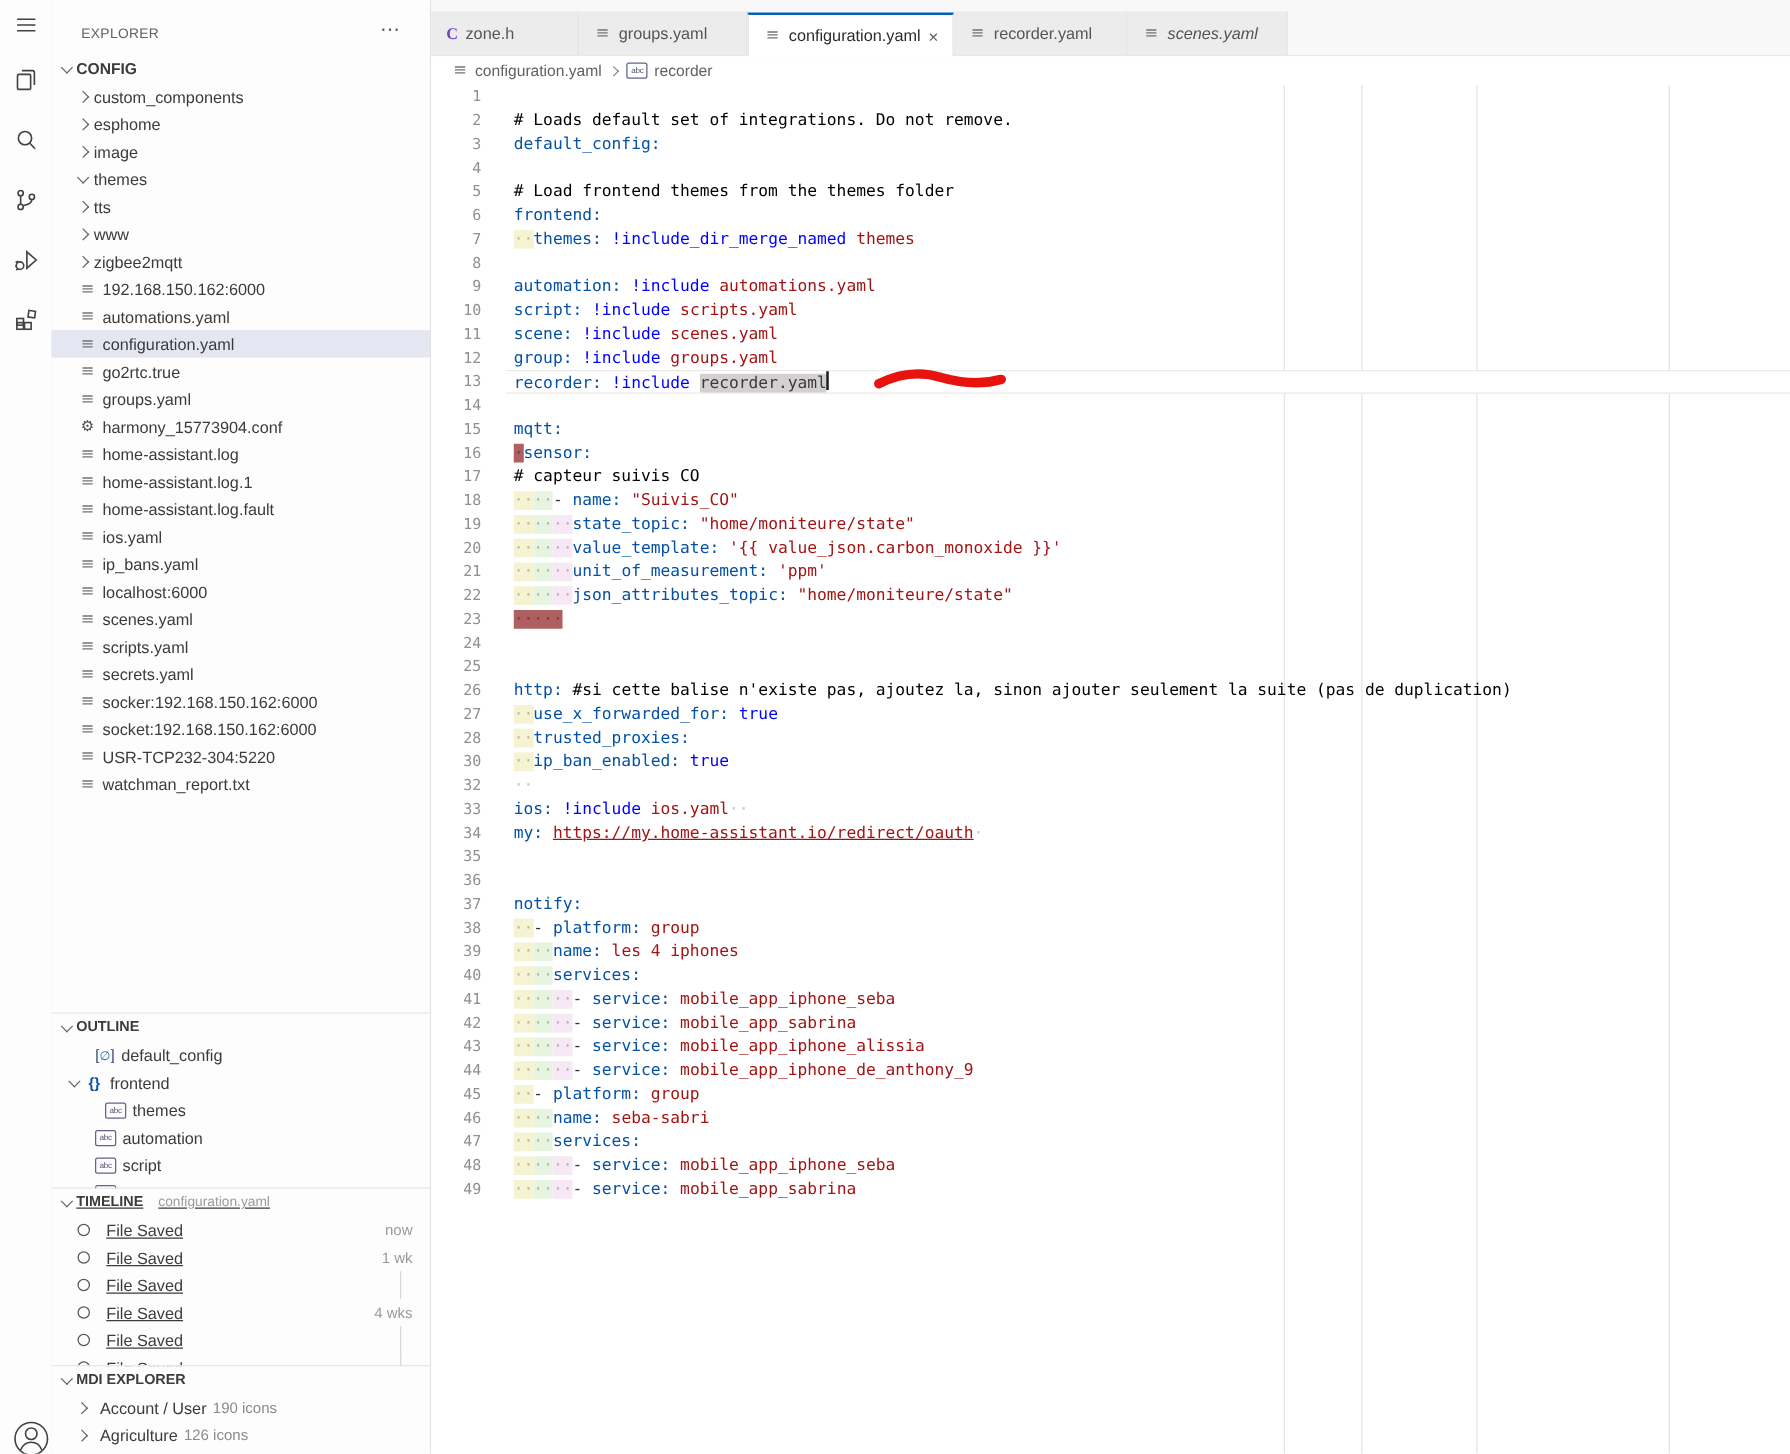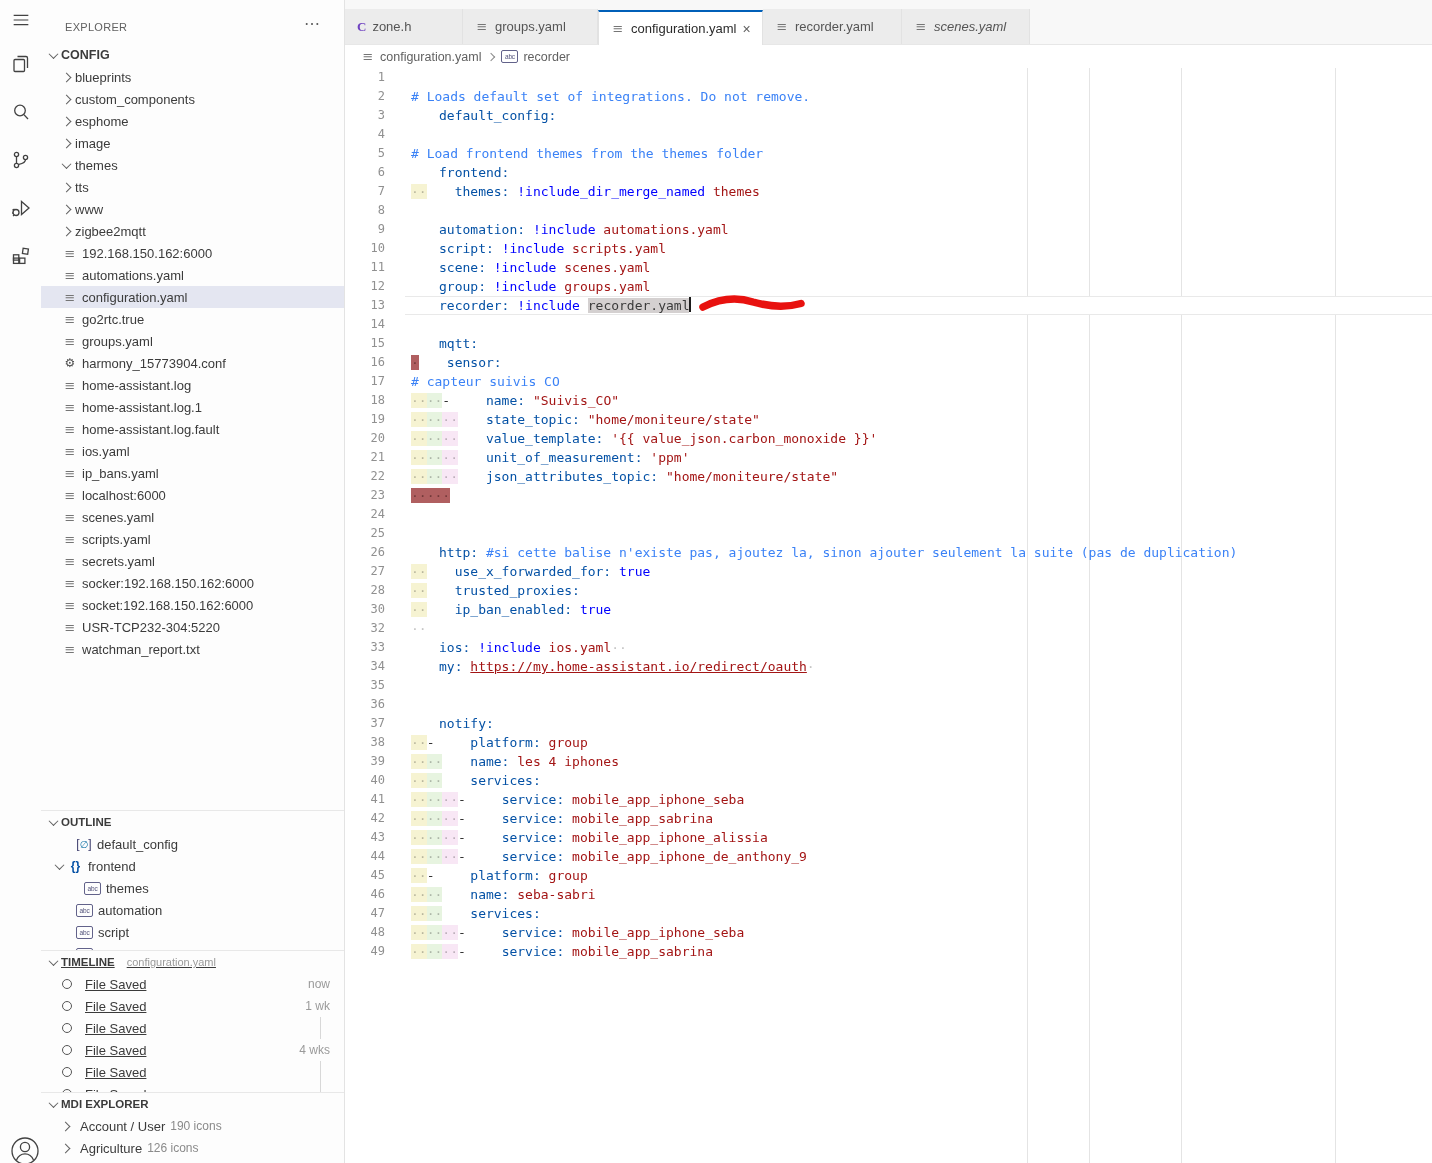--- a/index.html
+++ b/index.html
@@ -59,24 +59,24 @@
        transform:rotate(45deg);display:inline-block;margin:0 1px;}
   .bc-item{display:flex;align-items:center;gap:5px;cursor:pointer;}
   
   .code-area{position:absolute;top:68px;left:0;right:0;bottom:0;overflow:hidden;
        font-family:"DejaVu Sans Mono",monospace;font-size:13px;}
   .ruler{position:absolute;top:0;bottom:0;width:1px;background:#e4e4e4;z-index:0;}
   .code-line{display:flex;height:19px;line-height:19px;white-space:pre;position:relative;}
   .gutter{flex:0 0 60px;box-sizing:border-box;text-align:right;padding-right:20px;color:#909090;font-size:12px;z-index:1;}
   .lc{flex:1;padding-left:6px;position:relative;z-index:1;}
   .lc.current{background:#fff;border-top:1px solid #e9e9e9;border-bottom:1px solid #e9e9e9;box-sizing:border-box;line-height:16px;}
-  .tok-k{color:#0451a5;margin-left:28px;}
+  .tok-k{color:#0451a5;}
   .tok-t{color:#0000ff;}
   .tok-v{color:#a31515;}
-  .tok-c{color:#3b82f6;}
+  .tok-c{color:#000000;}
   .tok-b{color:#0000ff;}
   .tok-n{color:#098658;}
   .tok-u{color:#a31515;text-decoration:underline;}
   .tok-p{color:#333;}
   .tok-d{color:#c5c5c5;}
   .ind{color:rgba(0,0,0,0.25);}
   .ind-y{background:#f6f3d2;}
   .ind-g{background:#e7f4e0;}
   .ind-p{background:#f8e7f5;}
   .ind-r{background:#b05f60;color:rgba(40,10,10,0.45);}
@@ -141,24 +141,20 @@
   <div class="sb-header">
     <span class="sb-title">EXPLORER</span>
     <span class="sb-more">⋯</span>
   </div>
   <div class="tree">
     <div class="sec-head">
       <span class="chev d"></span>
       <span>CONFIG</span>
     </div>
     <div id="tree-items">
-        <div class="row">
-          <span class="chev r"></span>
-          <span>blueprints</span>
-        </div>
         <div class="row">
           <span class="chev r"></span>
           <span>custom_components</span>
         </div>
         <div class="row">
           <span class="chev r"></span>
           <span>esphome</span>
         </div>
         <div class="row">
           <span class="chev r"></span>

